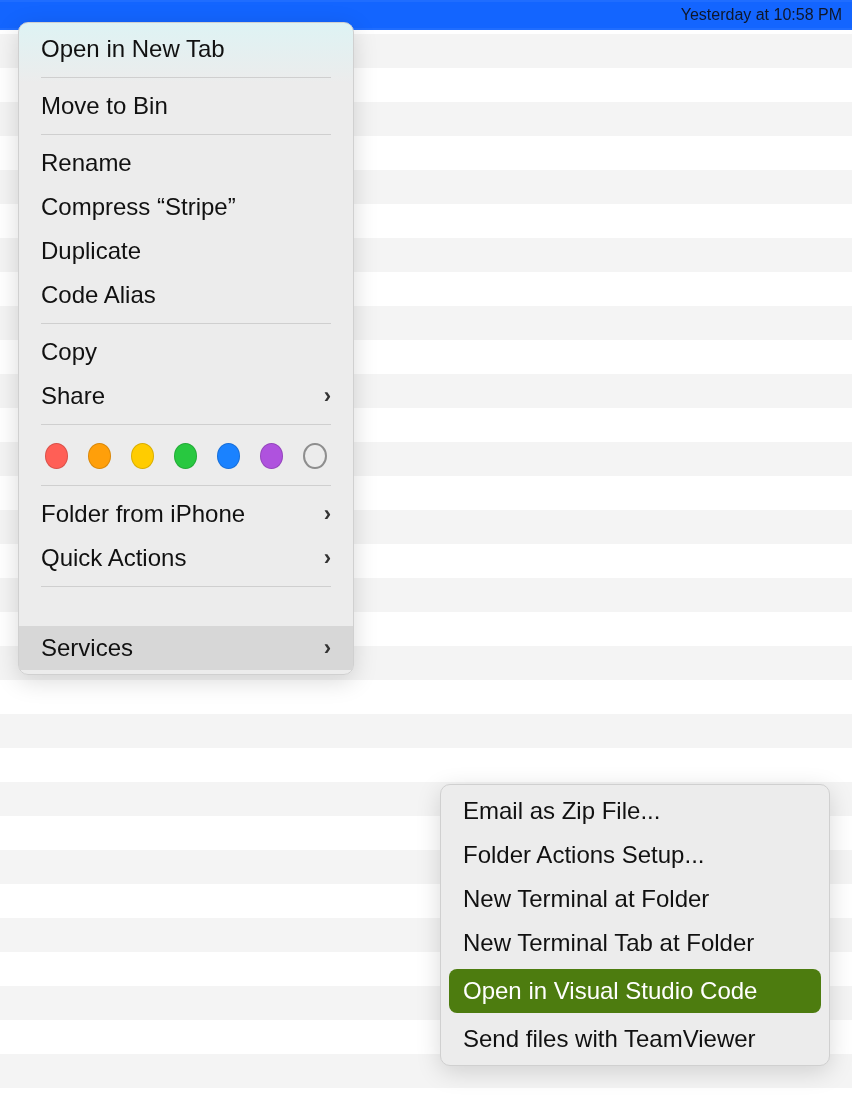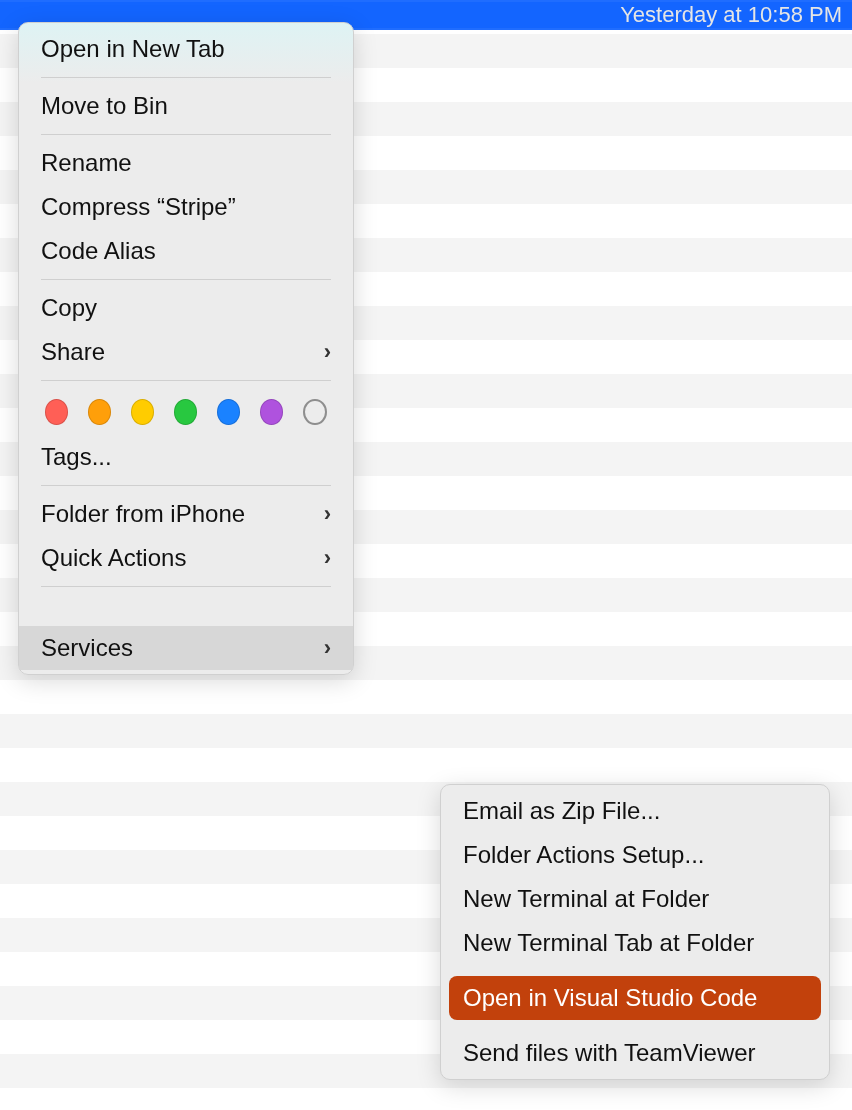--- a/index.html
+++ b/index.html
@@ -28,22 +28,22 @@
   
   .header-bar {
     position: absolute;
     top: 0;
     left: 0;
     width: 852px;
     height: 30px;
     background: #1365ff;
     border-top: 2px solid #1f6dff;
     border-bottom: 2px solid #1f6dff;
-    color: #e5e5e5;
-    font-size: 22px;
+    color: #0f172a;
+    font-size: 16px;
     display: flex;
     align-items: center;
     justify-content: flex-end;
     padding-right: 10px;
     z-index: 1;
     font-weight: 400;
   }
 
   
   .menu {
@@ -77,24 +77,24 @@
     font-size: 24px;
     color: #111;
     cursor: default;
     white-space: nowrap;
   }
   .menu-item.hovered {
     background: #d7d7d7;
     margin-top: 39px;
   }
   .menu-item.selected {
-    background: #c2410c;
+    background: #4d7c0f;
     color: #ffffff;
     border-radius: 8px;
-    margin: 11px 8px;
+    margin: 4px 8px;
     padding: 8px 14px;
   }
 
   .chev {
     font-size: 22px;
     font-weight: 700;
     color: #333;
   }
   .menu-item.hovered .chev { color:#333; }
 
@@ -144,20 +144,23 @@
     <span>Move to Bin</span>
   </div>
 
   <div class="sep"></div>
 
   <div class="menu-item">
     <span>Rename</span>
   </div>
   <div class="menu-item">
     <span>Compress “Stripe”</span>
+  </div>
+  <div class="menu-item">
+    <span>Duplicate</span>
   </div>
   <div class="menu-item">
     <span>Code Alias</span>
   </div>
 
   <div class="sep"></div>
 
   <div class="menu-item">
     <span>Copy</span>
   </div>
@@ -171,23 +174,20 @@
   <div class="tag-row">
     <div class="tag-dot" style="background:#ff5f56"></div>
     <div class="tag-dot" style="background:#ff9f0a"></div>
     <div class="tag-dot" style="background:#ffcc00"></div>
     <div class="tag-dot" style="background:#28c840"></div>
     <div class="tag-dot" style="background:#1a82ff"></div>
     <div class="tag-dot" style="background:#af52de"></div>
     <div class="tag-none"></div>
   </div>
 
-  <div class="menu-item">
-    <span>Tags...</span>
-  </div>
 
   <div class="sep"></div>
 
   <div class="menu-item">
     <span>Folder from iPhone</span>
     <span class="chev">›</span>
   </div>
   <div class="menu-item">
     <span>Quick Actions</span>
     <span class="chev">›</span>

